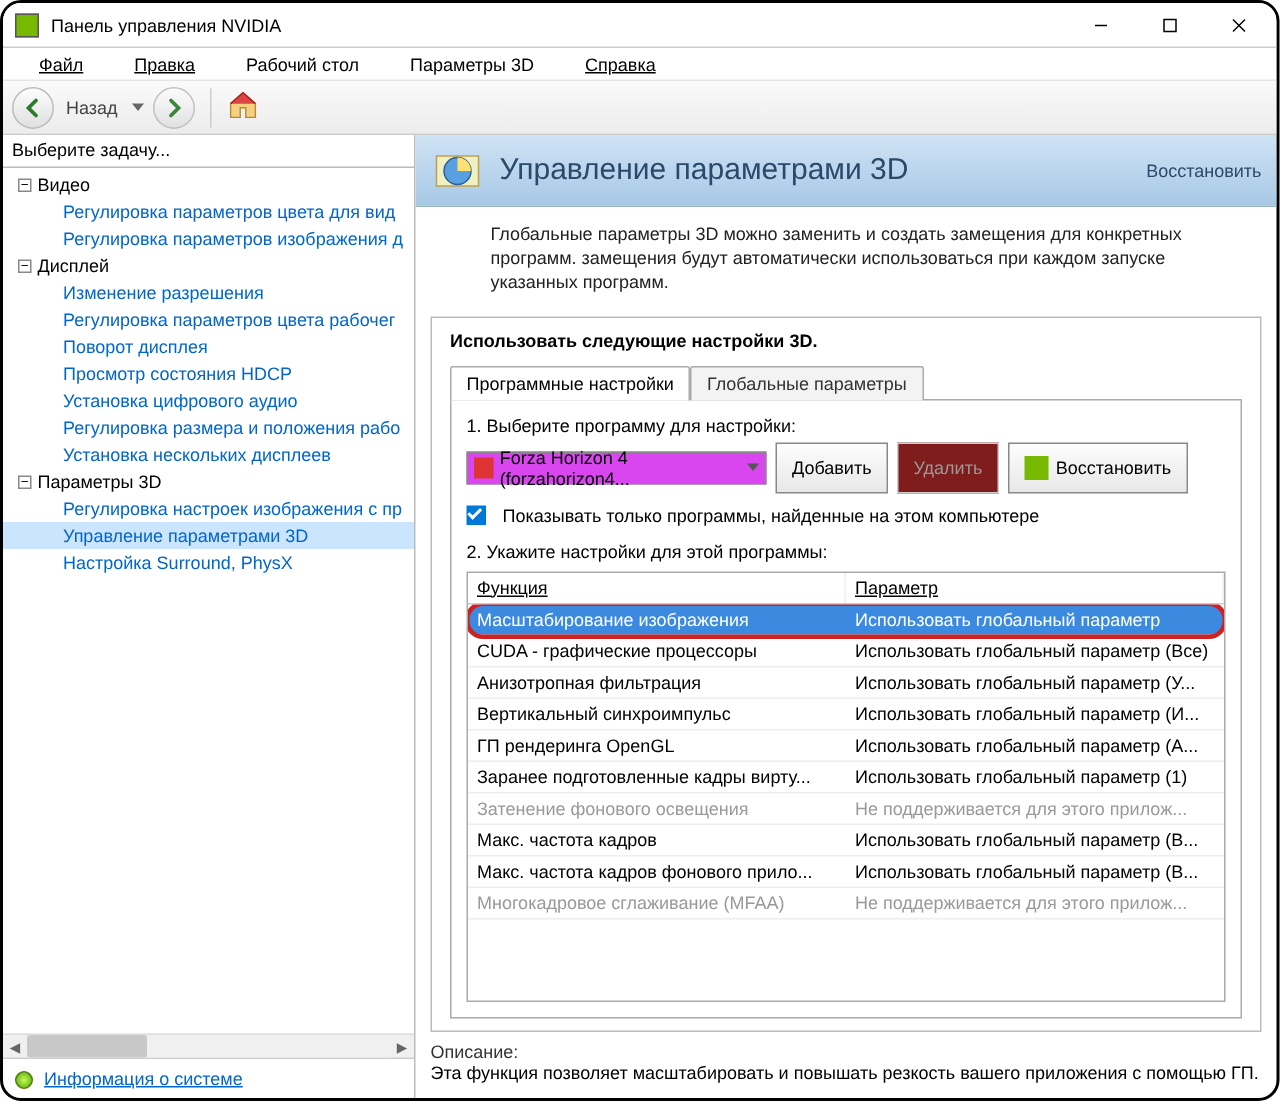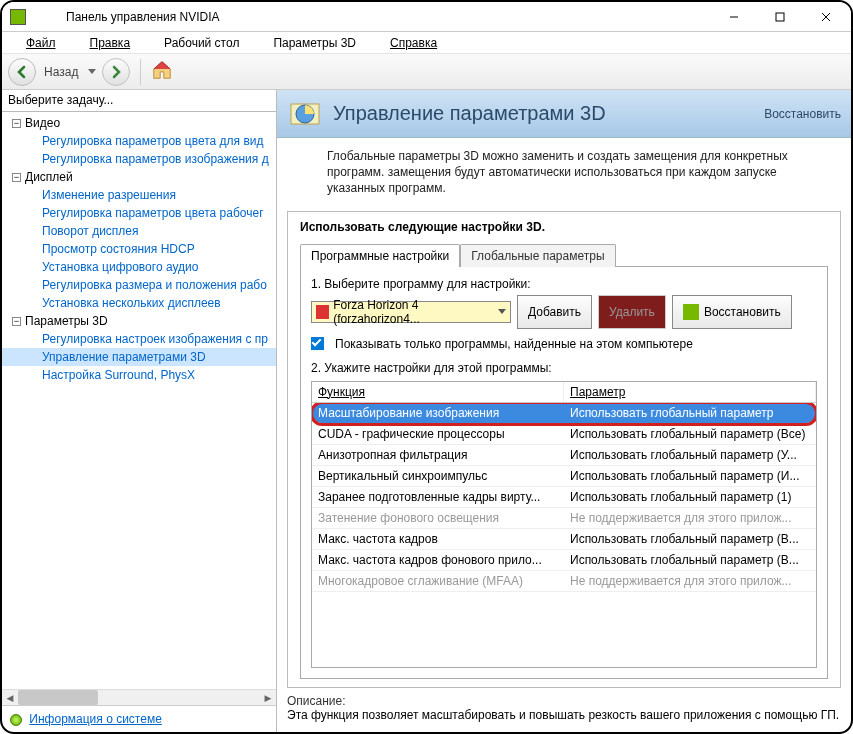--- a/index.html
+++ b/index.html
@@ -1,18 +1,18 @@
 <!DOCTYPE html>
 <html><head>
 <meta charset="utf-8">
 <style>
 * { box-sizing: border-box; margin: 0; padding: 0; font-family: "Segoe UI", Tahoma, sans-serif; font-size: 12px; }
 body { background: #fff; width: 853px; height: 734px; border: 2px solid #000; border-radius: 14px; overflow: hidden; position: relative; }
 
-.titlebar { height: 30px; background: #fff; display: flex; align-items: center; padding: 0 2px 0 8px; border-bottom: 1px solid #ccc; gap: 32px; }
+.titlebar { height: 30px; background: #fff; display: flex; align-items: center; padding: 0 2px 0 8px; border-bottom: 1px solid #ccc; }
 .titlebar .app-icon { width: 16px; height: 16px; background: #76b900; border: 1px solid #555; margin-right: 8px; display:inline-block; }
 .titlebar .title { flex: 1; color: #000; font-size: 12px; }
 .winbtns { display: flex; }
 .winbtn { width: 46px; height: 28px; display: flex; align-items: center; justify-content: center; }
 .winbtn svg { width: 10px; height: 10px; }
 
 .menubar { height: 22px; background: #fff; border-bottom: 1px solid #e5e5e5; display: flex; align-items: center; padding-left: 8px; gap: 2px; }
 .menubar span { padding: 2px 8px; font-size: 12px; }
 
 .toolbar { height: 36px; background: linear-gradient(#fafafa,#ececec); border-bottom: 1px solid #ccc; display: flex; align-items: center; padding: 0 6px; gap: 6px; }
@@ -49,21 +49,21 @@
 .bluehead .restore{margin-left:auto;font-size:12px;color:#2a4a6a;}
 .desc { padding: 10px 14px 10px 50px; font-size:12px; color:#222; line-height:1.35; }
 .settings { border:1px solid #bbb; margin:4px 10px 0 10px; flex:1; display:flex; flex-direction:column; min-height:0; }
 .settings-title{padding:8px 12px 0;font-weight:700;font-size:12px;}
 .tabs{display:flex;margin:10px 12px 0;gap:0;position:relative;}
 .tab{border:1px solid #aaa;border-bottom:none;background:#fff;padding:4px 10px;font-size:12px;border-radius:2px 2px 0 0;position:relative;z-index:1;}
 .tab.inactive{background:#f3f3f3;color:#333;}
 .tabpane{border:1px solid #aaa;margin:0 12px 8px;padding:10px;flex:1;display:flex;flex-direction:column;min-height:0;margin-top:-1px;}
 .row{display:flex;align-items:center;gap:6px;margin:4px 0;}
 .step{font-size:12px;}
-.select{flex:0 0 auto;width:200px;height:22px;border:1px solid #888;background:#fef9c3;display:flex;align-items:center;padding:0 4px;font-size:12px;}
+.select{flex:0 0 auto;width:200px;height:22px;border:1px solid #888;background:#d946ef;display:flex;align-items:center;padding:0 4px;font-size:12px;}
 .select .sicon{width:14px;height:14px;background:#d33;margin-right:4px;display:inline-block;}
 .select .dd2{margin-left:auto;width:0;height:0;border-left:4px solid transparent;border-right:4px solid transparent;border-top:5px solid #555;}
 .btn{height:34px;border:1px solid #888;background:linear-gradient(#fdfdfd,#e8e8e8);padding:0 10px;font-size:12px;display:flex;align-items:center;}
 .btn.disabled{color:#999;border-color:#ccc;background:#7f1d1d;}
 .nvicon{width:16px;height:16px;background:#76b900;margin-right:5px;display:inline-block;}
 .chk{width:13px;height:13px;background:#0078d7;display:inline-block;position:relative;margin-right:5px;}
 .chk::after{content:"";position:absolute;left:3px;top:0px;width:3px;height:7px;border:solid #fff;border-width:0 2px 2px 0;transform:rotate(45deg);}
 .table{border:1px solid #aaa;margin-top:6px;flex:1;display:flex;flex-direction:column;min-height:0;overflow:hidden;}
 .thead{display:flex;border-bottom:1px solid #ccc;background:#fff;}
 .th{flex:0 0 50%;padding:3px 6px;font-size:12px;border-right:1px solid #eee;text-decoration:underline;}
@@ -223,20 +223,24 @@
               </div>
               <div class="tr">
                 <div class="td">Анизотропная фильтрация</div>
                 <div class="td">Использовать глобальный параметр (У...</div>
               </div>
               <div class="tr">
                 <div class="td">Вертикальный синхроимпульс</div>
                 <div class="td">Использовать глобальный параметр (И...</div>
               </div>
               <div class="tr">
+                <div class="td">ГП рендеринга OpenGL</div>
+                <div class="td">Использовать глобальный параметр (А...</div>
+              </div>
+              <div class="tr">
                 <div class="td">Заранее подготовленные кадры вирту...</div>
                 <div class="td">Использовать глобальный параметр (1)</div>
               </div>
               <div class="tr disabled">
                 <div class="td">Затенение фонового освещения</div>
                 <div class="td">Не поддерживается для этого прилож...</div>
               </div>
               <div class="tr">
                 <div class="td">Макс. частота кадров</div>
                 <div class="td">Использовать глобальный параметр (В...</div>

